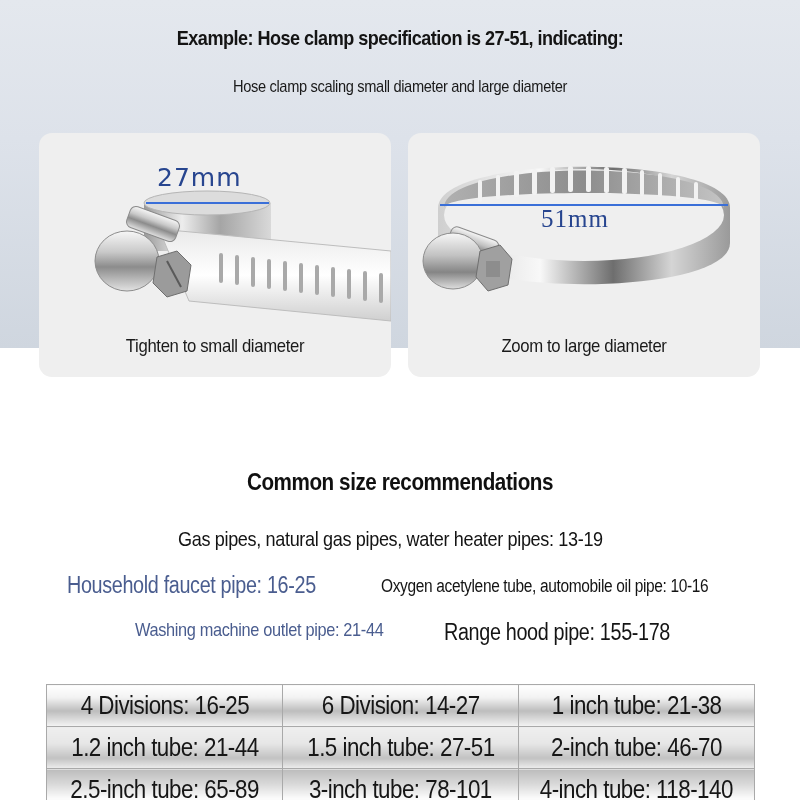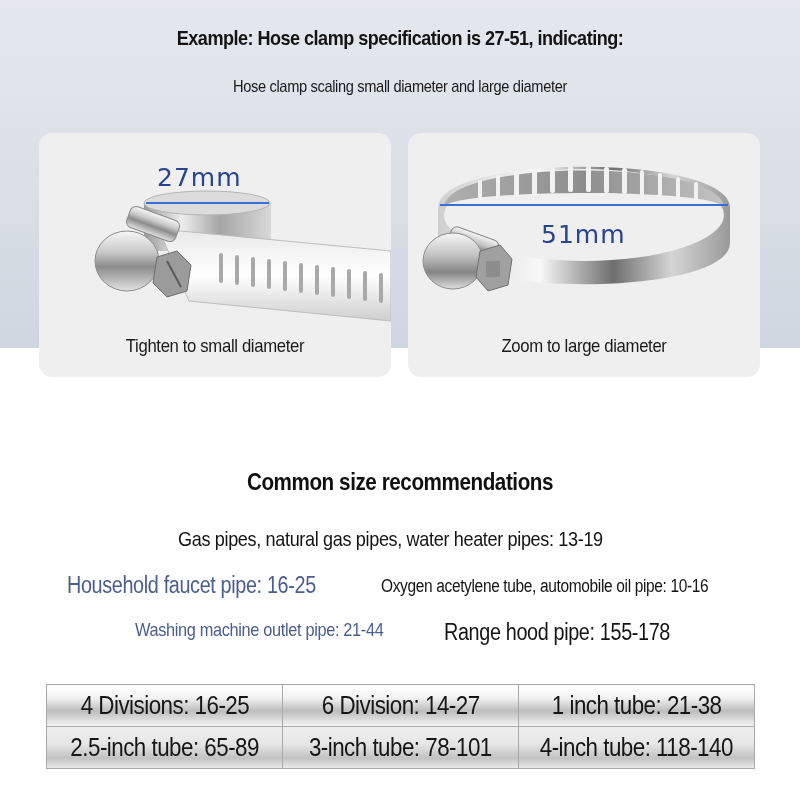--- a/index.html
+++ b/index.html
@@ -168,39 +168,44 @@
         <rect x="286" y="49" width="4" height="20" rx="2"></rect>
       </g>
 
       <line x1="32" y1="72" x2="320" y2="72" stroke="#3a6fd8" stroke-width="2"></line>
 
       <rect x="40" y="100" width="50" height="22" rx="6" fill="url(#metalV2)" stroke="#8a8a8a" transform="rotate(20 65 111)"></rect>
       <ellipse cx="45" cy="128" rx="30" ry="28" fill="url(#metalV2)" stroke="#8d8d8d"></ellipse>
       <polygon points="72,118 92,112 104,126 100,152 80,158 68,144" fill="#a0a0a0" stroke="#6f6f6f"></polygon>
       <rect x="78" y="128" width="14" height="16" fill="#8d8d8d"></rect>
     </svg>
-    <div class="dim-label" style="left:133px; top:87px;">51mm</div>
+    <div class="dim-label" style="left:133px; top:72px;font-family:Liberation Serif, serif;">51mm</div>
     <div class="caption">Zoom to large diameter</div>
   </div>
 </div>
 
 <div class="section-title">Common size recommendations</div>
 
 <div class="rec dark" style="top:527px; left:178px; font-size:21px; transform:scaleX(0.86);">Gas pipes, natural gas pipes, water heater pipes: 13-19</div>
 <div class="rec blue" style="top:572px; left:67px; font-size:23px; transform:scaleX(0.86);">Household faucet pipe: 16-25</div>
 <div class="rec dark" style="top:576px; left:381px; font-size:18px; transform:scaleX(0.86);">Oxygen acetylene tube, automobile oil pipe: 10-16</div>
 <div class="rec blue" style="top:619px; left:135px; font-size:19px; transform:scaleX(0.86);">Washing machine outlet pipe: 21-44</div>
 <div class="rec dark" style="top:619px; left:444px; font-size:23px; transform:scaleX(0.86);">Range hood pipe: 155-178</div>
 
 <table class="size-table">
   <tbody>
       <tr>
     <td><span>4 Divisions: 16-25</span></td>
     <td><span>6 Division: 14-27</span></td>
     <td><span>1 inch tube: 21-38</span></td>
   </tr>
   <tr>
+    <td><span>1.2 inch tube: 21-44</span></td>
+    <td><span>1.5 inch tube: 27-51</span></td>
+    <td><span>2-inch tube: 46-70</span></td>
+  </tr>
+  <tr>
     <td><span>2.5-inch tube: 65-89</span></td>
     <td><span>3-inch tube: 78-101</span></td>
     <td><span>4-inch tube: 118-140</span></td>
   </tr>
 </tbody>
   </table>
 
 </body></html>

